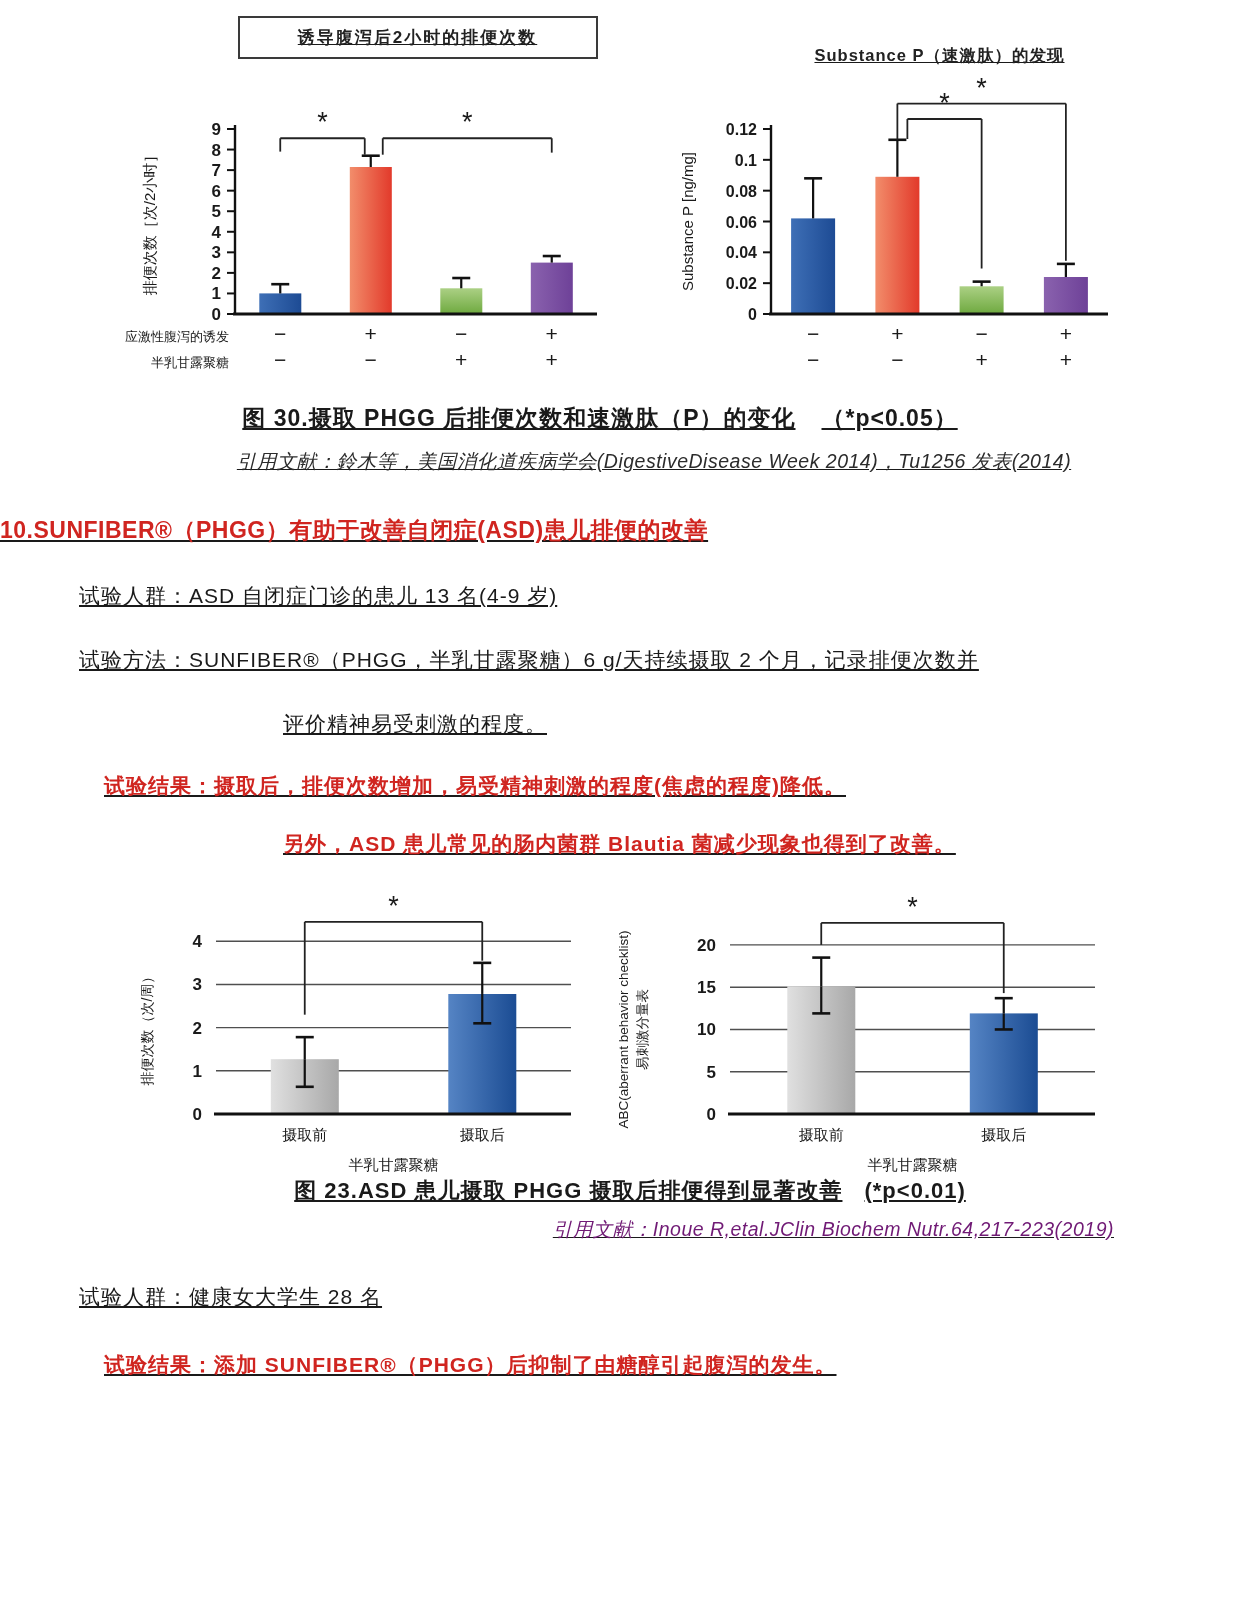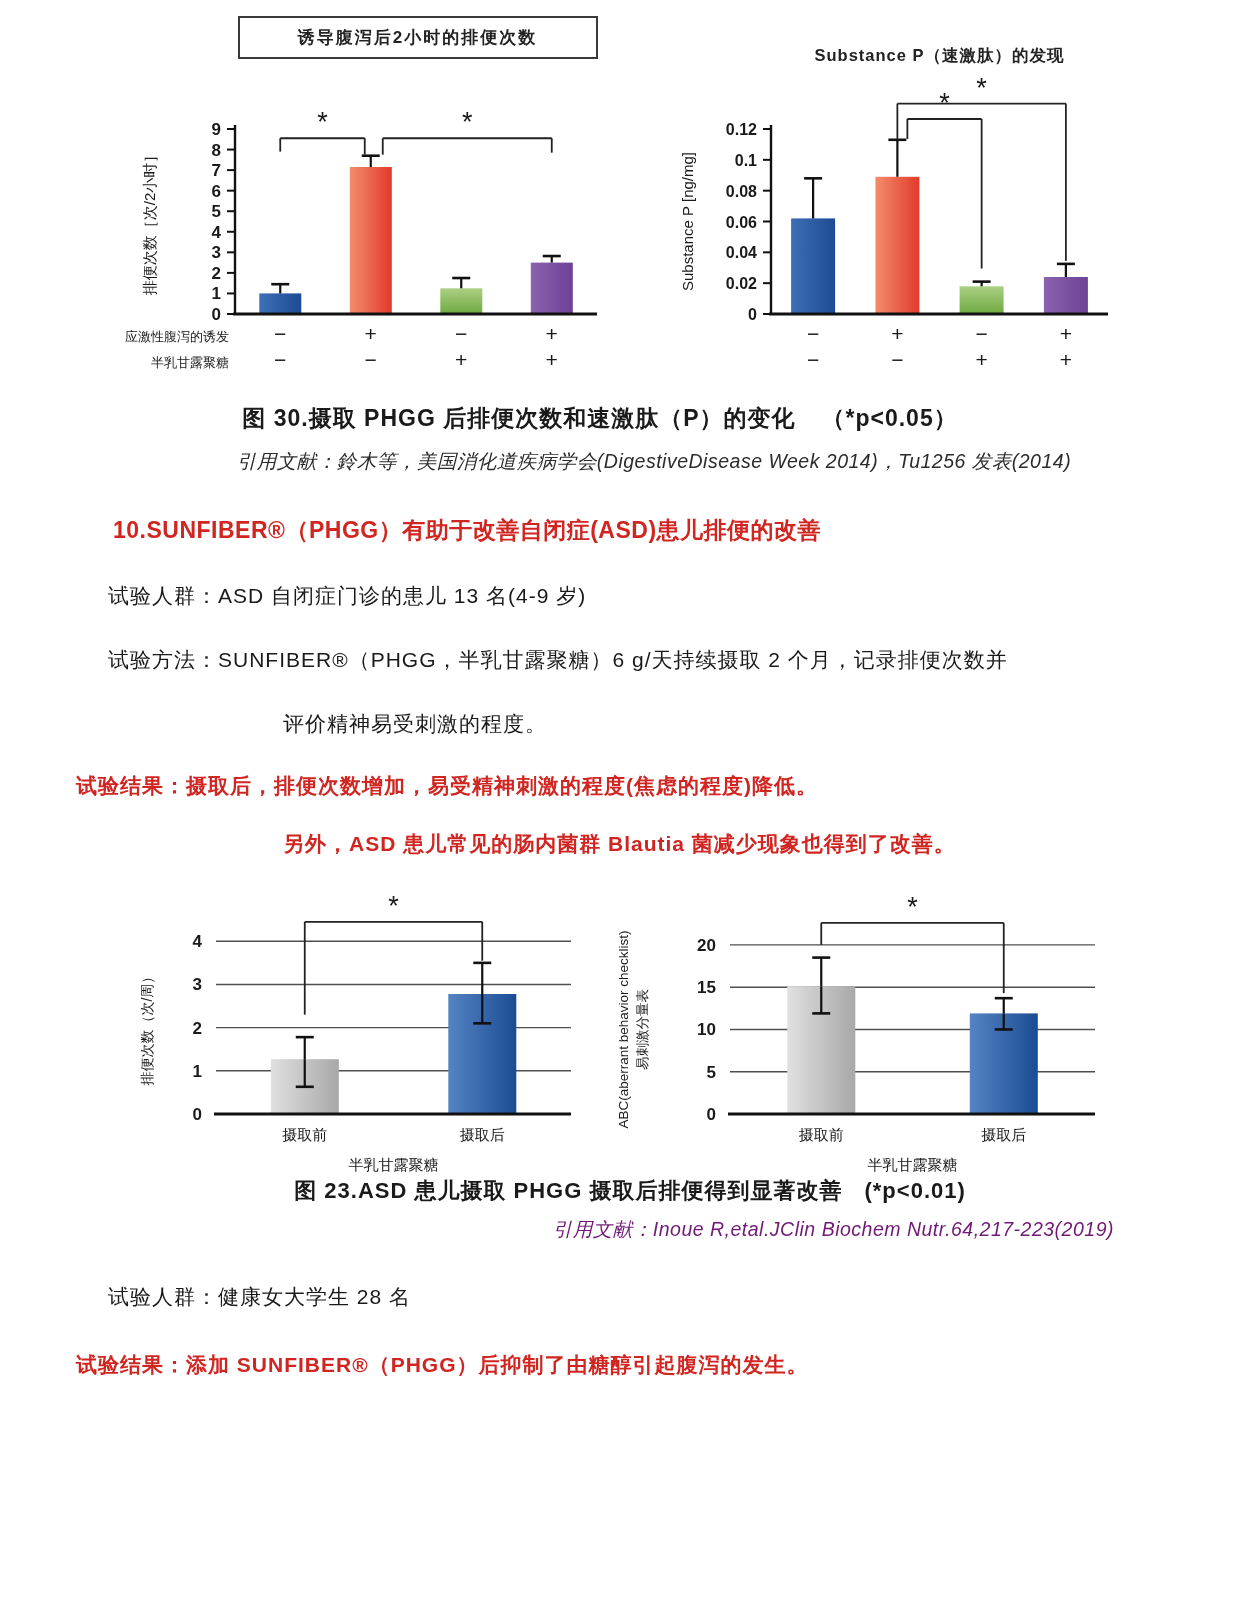--- a/index.html
+++ b/index.html
@@ -1,20 +1,20 @@
 <!DOCTYPE html>
 <html><head>
 <meta charset="utf-8">
 <style>
   html,body{margin:0;padding:0;}
   body{
     width:1240px;height:1622px;background:#ffffff;overflow:hidden;
     font-family:"Liberation Sans","DejaVu Sans",sans-serif;color:#1a1a1a;
   }
-  .page{position:relative;width:1240px;height:1622px;}
+  .page{position:relative;width:1240px;height:1622px;text-decoration:underline;}
   svg{display:block;font-family:"Liberation Sans","DejaVu Sans",sans-serif;}
   .figrow{display:flex;justify-content:center;align-items:flex-end;}
   .figrow22{padding-top:12px;gap:56px;}
   .figrow23{margin-top:24px;gap:14px;}
   .chartblock{display:flex;flex-direction:column;}
   .chart-title{
     font-size:17px;font-weight:bold;letter-spacing:2px;text-align:center;color:#222;
   }
   .chart-title.boxed{
     width:356px;border:2px solid #3a3a3a;padding:8px 0;margin:4px 0 10px 123px;background:#fff;
@@ -32,29 +32,29 @@
   .refline{
     text-align:center;font-style:italic;font-size:19.5px;letter-spacing:0.5px;color:#2b2b2b;
     margin-top:14px;transform:translateX(34px);
   }
   .refline23{
     text-align:right;padding-right:126px;color:#701a75;margin-top:10px;transform:none;
     font-size:19.5px;font-style:italic;
   }
   .heading{
     color:#d02520;font-size:23px;font-weight:bold;letter-spacing:0.5px;
-    padding-left:113px;margin-top:40px;
+    margin-top:40px;
   }
   .heading.h11{margin-top:36px;}
   .bodyline{
-    font-size:21px;letter-spacing:1px;padding-left:108px;margin-top:36px;color:#1a1a1a;
+    font-size:21px;letter-spacing:1px;padding-left:79px;margin-top:36px;color:#1a1a1a;
   }
   .bodyline.cont{padding-left:283px;}
   .resultline{
-    font-size:21px;letter-spacing:1px;font-weight:bold;color:#d02520;padding-left:76px;margin-top:34px;
+    font-size:21px;letter-spacing:1px;font-weight:bold;color:#d02520;padding-left:104px;margin-top:34px;
   }
   .resultline.cont{padding-left:283px;margin-top:30px;}
   .resultline.last{margin-top:40px;}
 </style>
 </head>
 <body>
 
 <div class="page">
 
   <div class="figrow figrow22">

